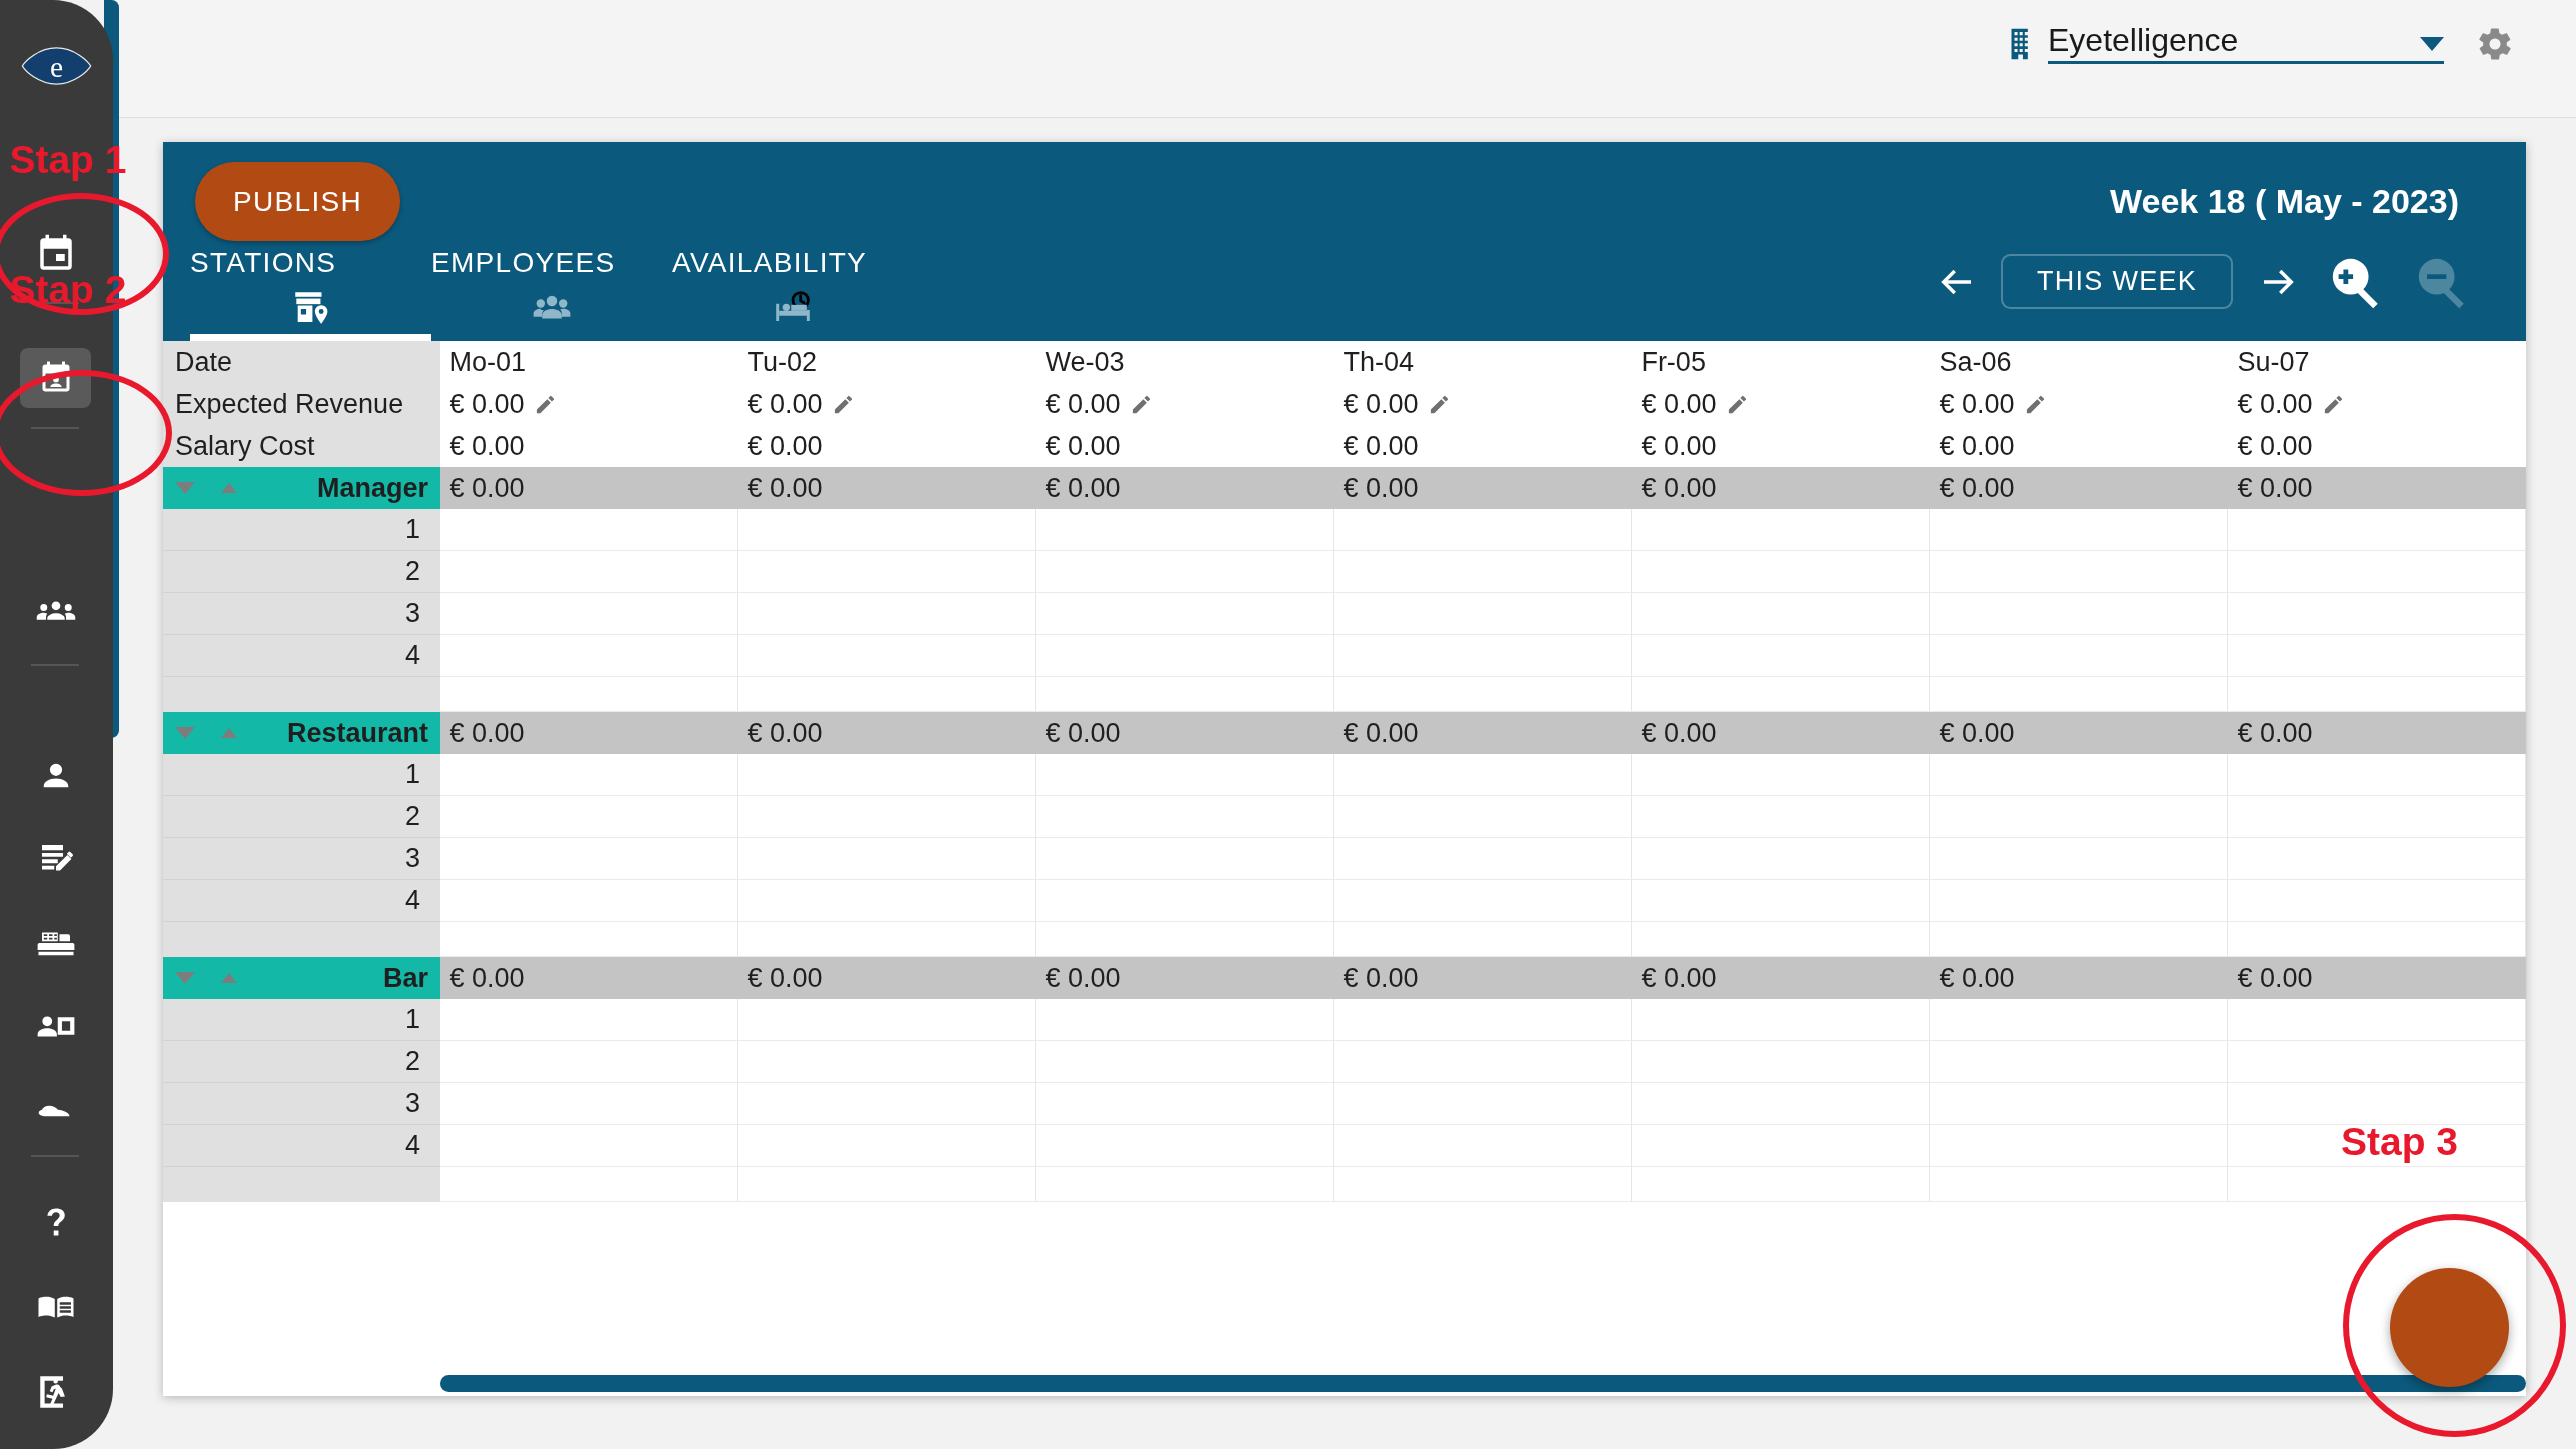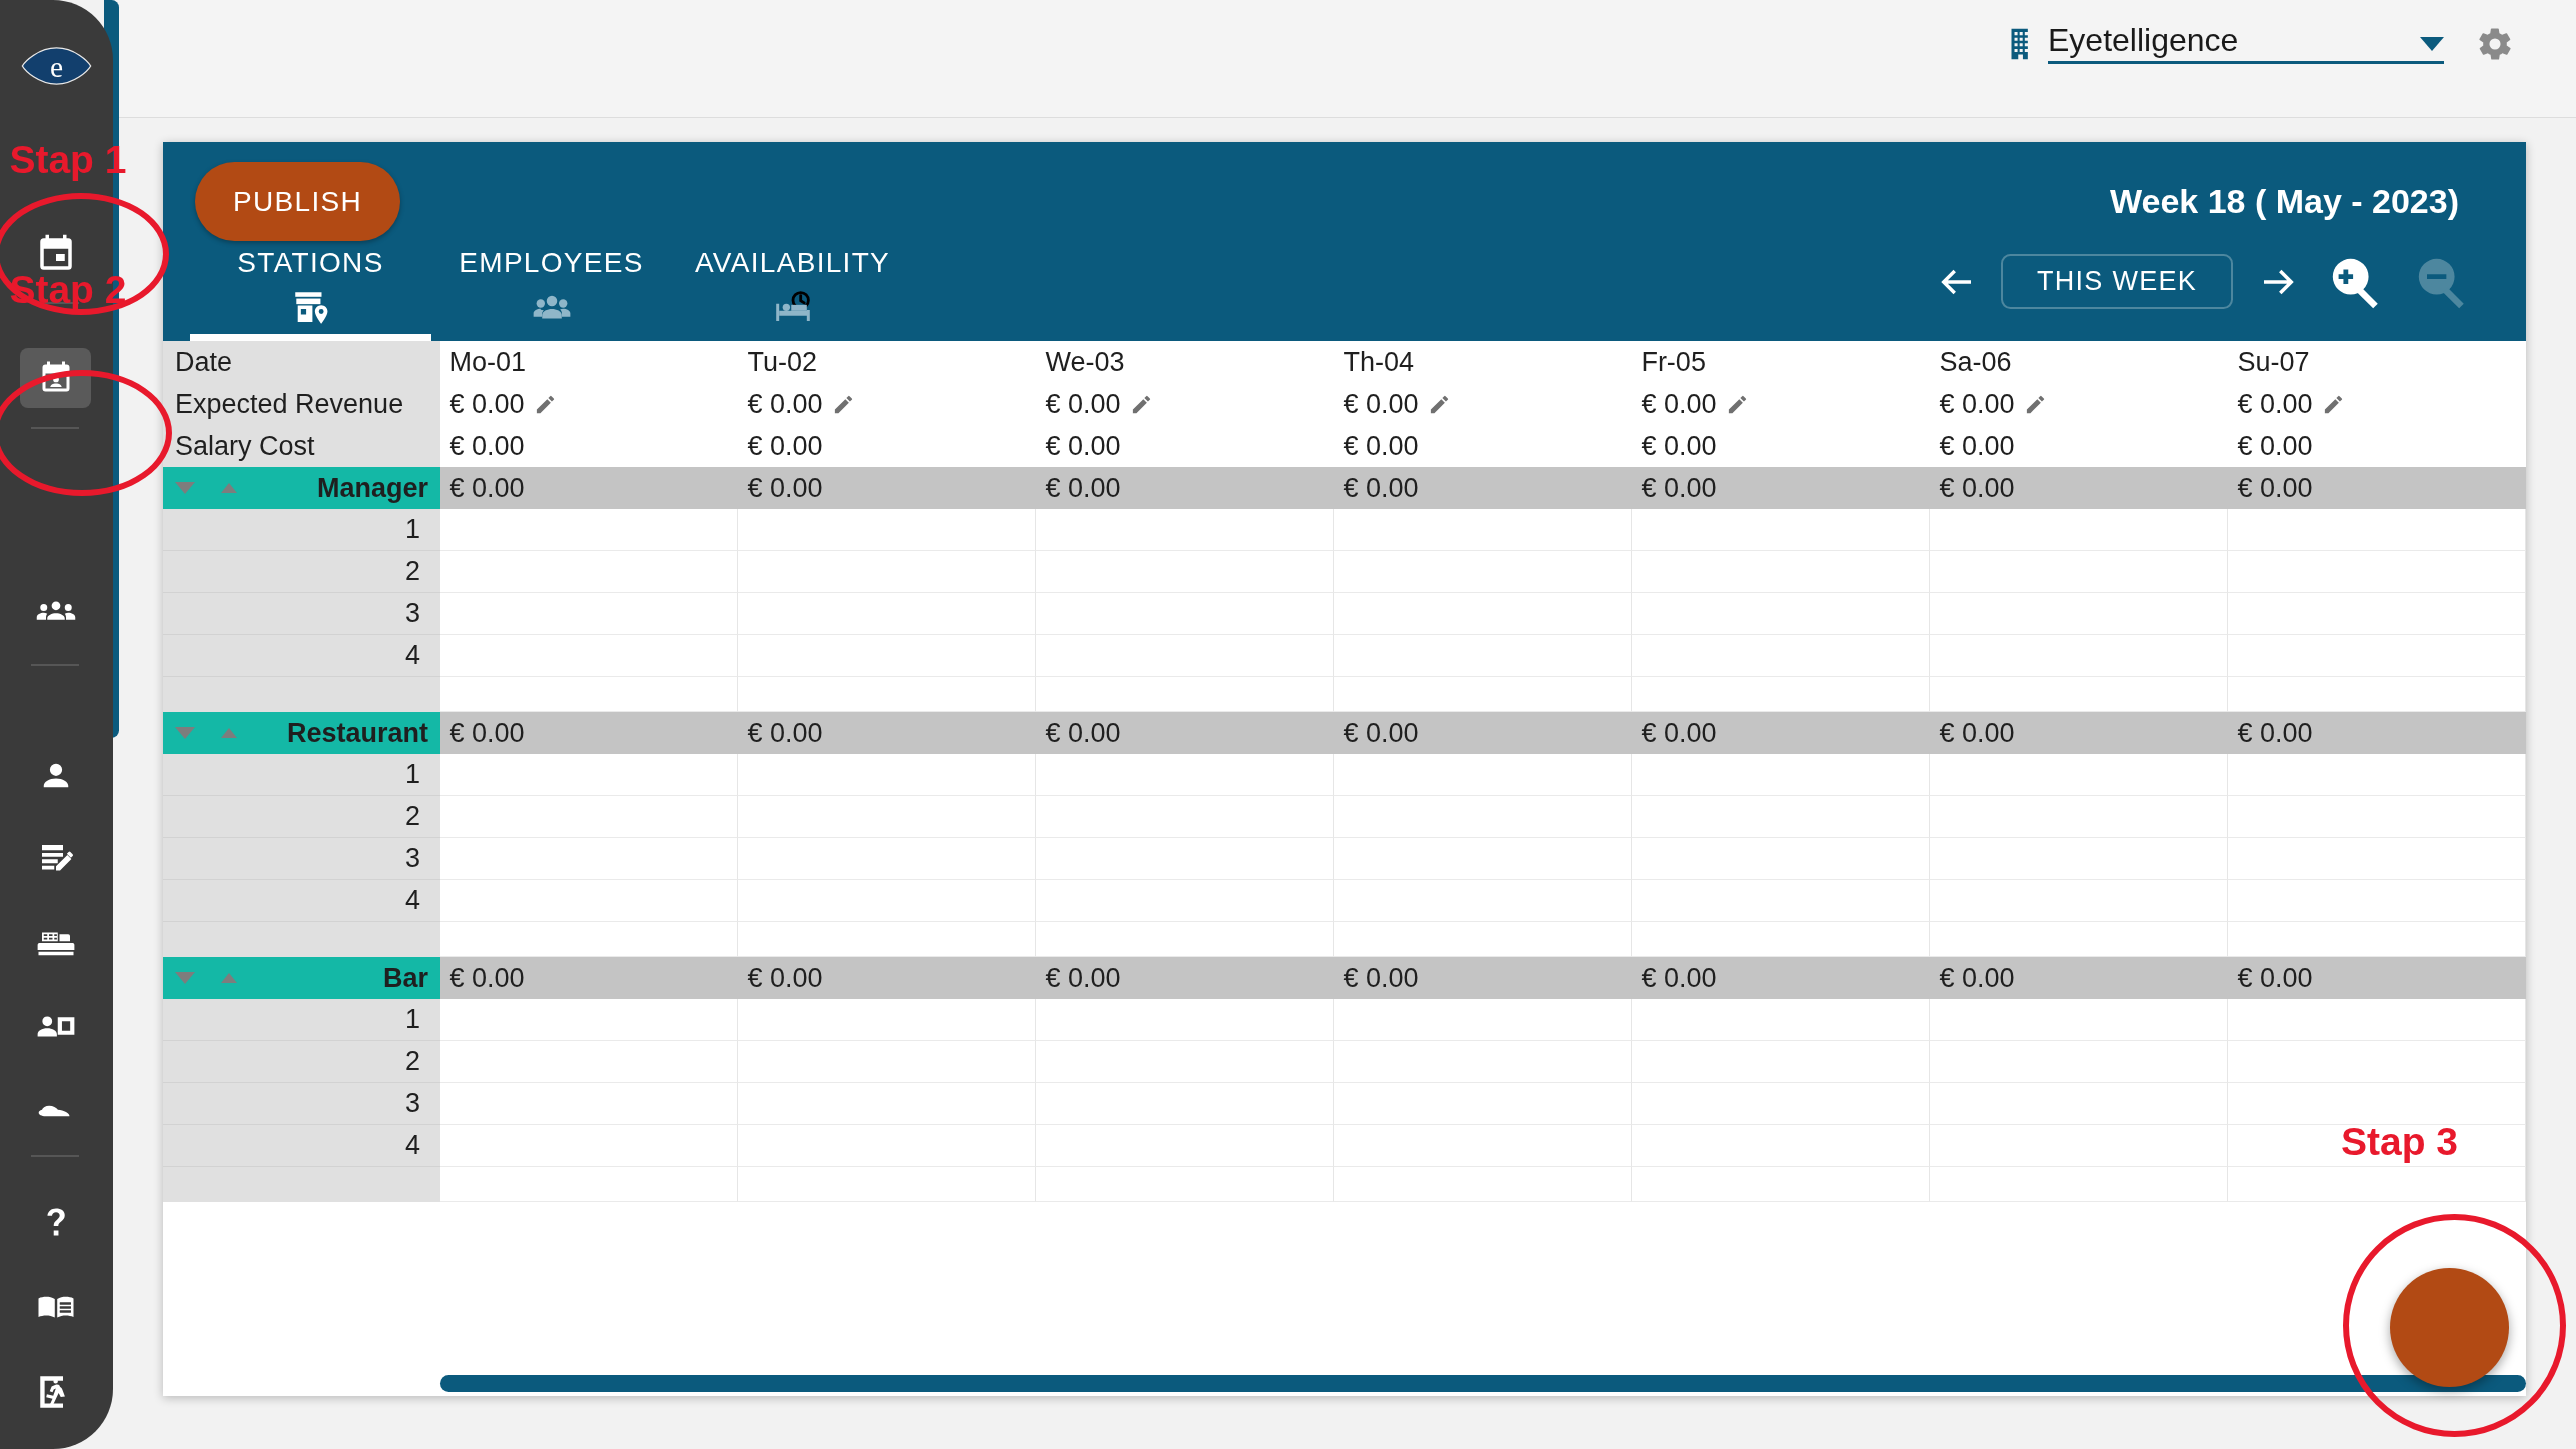--- a/index.html
+++ b/index.html
@@ -111,21 +111,21 @@
     cursor: pointer;
     box-shadow: 0 2px 5.4px rgba(0,0,0,0.3);
   }
   #tabs {
     position: absolute; left: 27px; bottom: 0;
     display: flex; align-items: flex-end;
   }
   .tab {
     width: 241px;
     padding-bottom: 12px;
-    text-align: center;
+    text-align: left;
     cursor: pointer;
     position: relative;
   }
   .tab .tab-label {
     display: block;
     font-size: 28px;
     letter-spacing: 1.3px;
     color: #ffffff;
     margin-bottom: 8px;
   }

